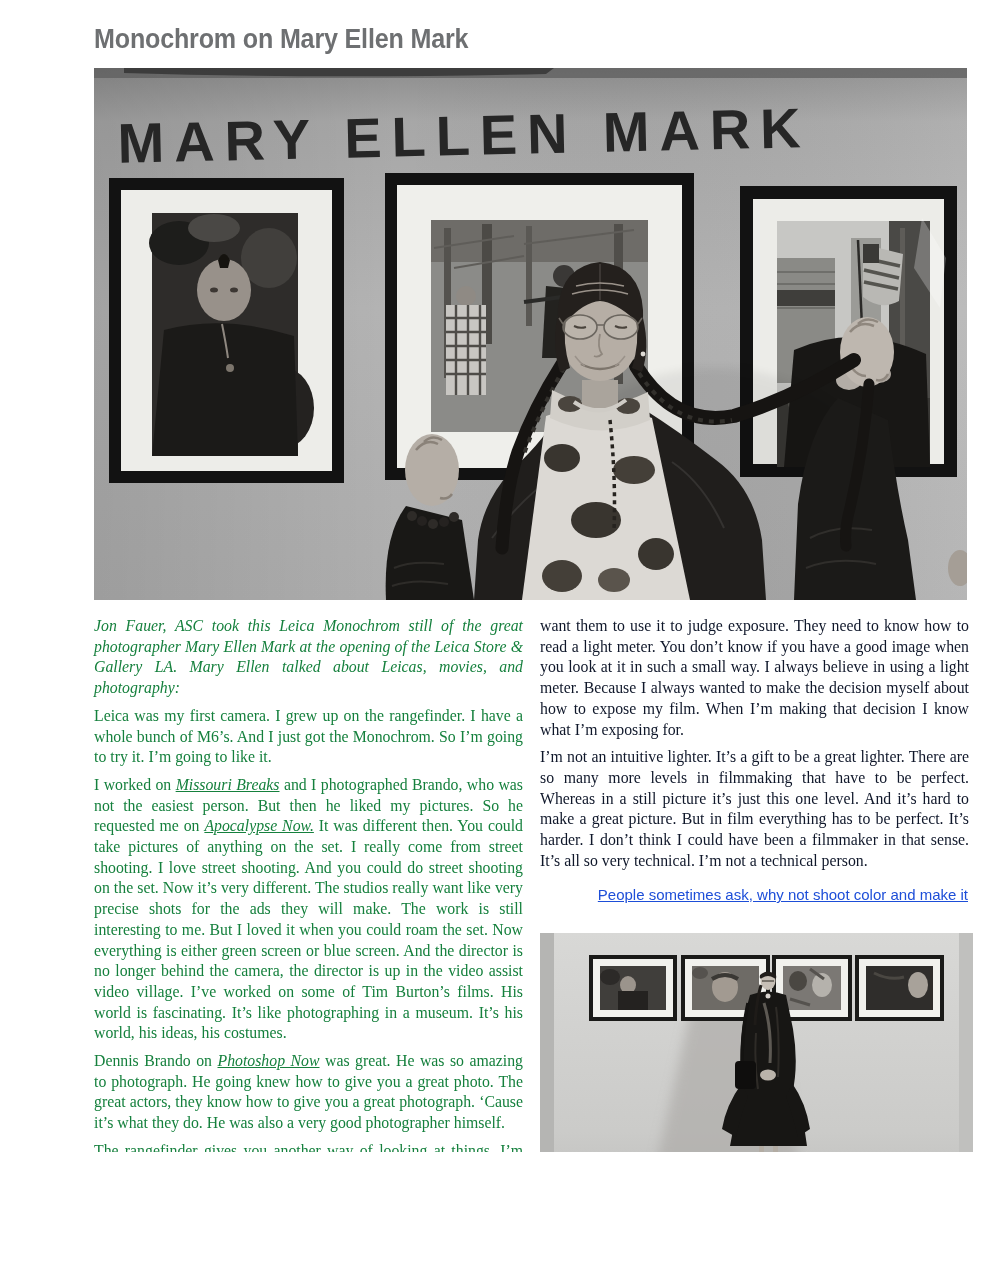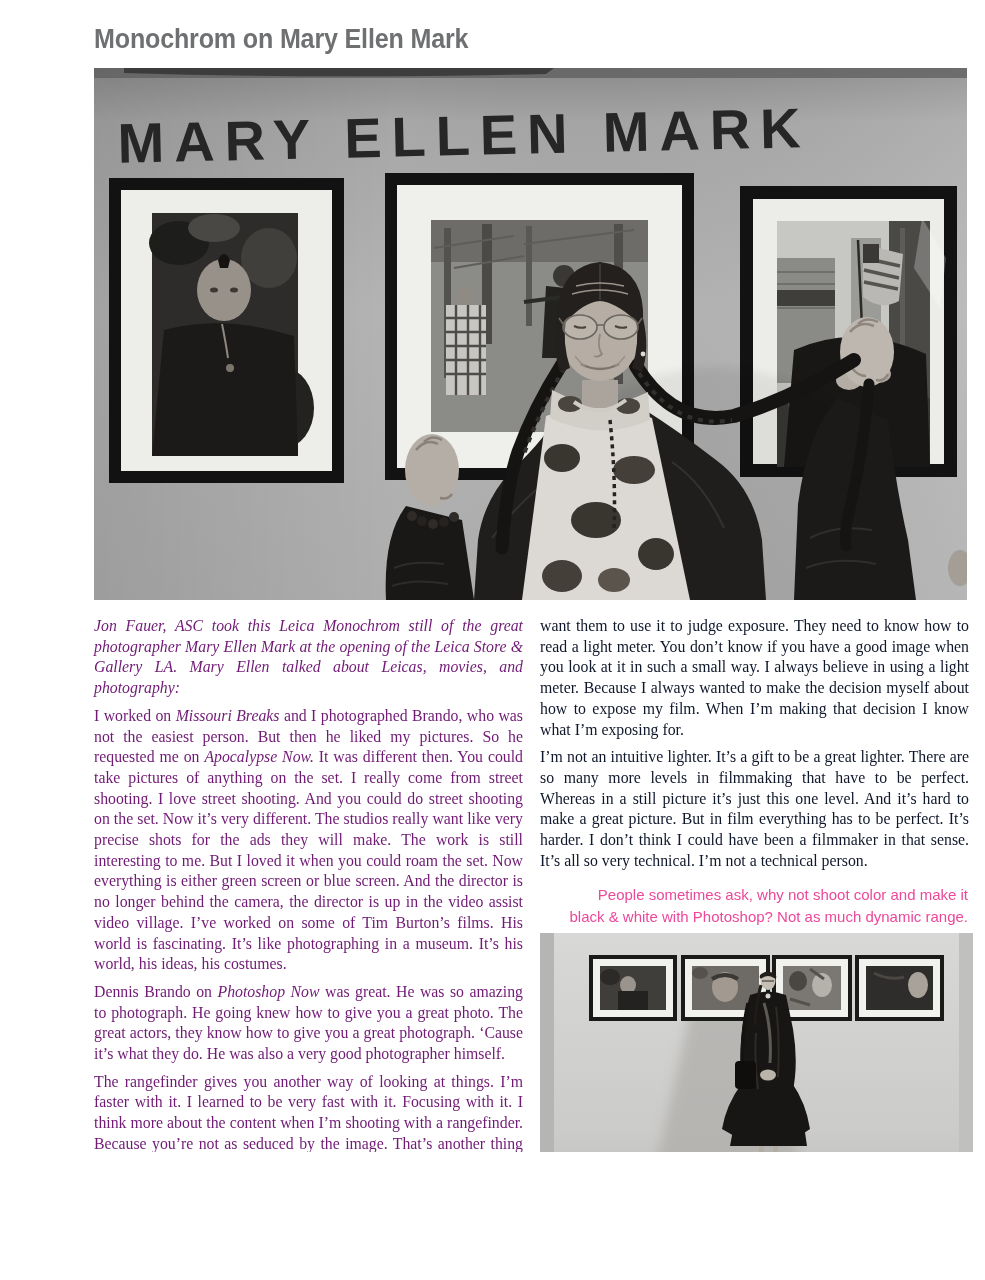--- a/index.html
+++ b/index.html
@@ -12,21 +12,21 @@
 
   .photo-main { position:absolute; left:57px; top:68px; width:873px; height:532px; }
   .photo-main svg, .photo-small svg { display:block; width:100%; height:100%; }
 
   .col { position:absolute; top:616px; width:429px; font-size:15.8px; line-height:20.7px;
          color:#161616; text-align:justify; }
   .col-left  { left:57px; }
   .col-right { left:503px; }
   .col p { margin:0 0 7px 0; }
   .col p.intro { font-style:italic; }
-  .col em { font-style:italic; }
+  .col em { font-style:italic;text-decoration:underline; }
 
   .caption { position:absolute; left:503px; top:884px; width:428px; text-align:right;
              font-family:"Liberation Sans", sans-serif; font-size:15px; line-height:21.5px;
              color:#54565a; }
   .caption span { display:block; }
 
   .photo-small { position:absolute; left:503px; top:933px; width:433px; height:292px; }
 
   .footer { position:absolute; left:38px; top:1236px; height:20px; display:flex;
             align-items:center; font-family:"Liberation Sans", sans-serif;
@@ -189,34 +189,34 @@
         <path d="M503,257 L510,257 M469,256 L465,250 M544,256 L548,250" stroke="#6b665f" stroke-width="1.6" fill="none"></path>
         <path d="M480,258 q6,3 12,1 M521,258 q6,3 12,1" stroke="#4a443d" stroke-width="2" fill="none"></path>
         <path d="M506,266 q-3,14 2,20 q-4,4 -8,2" stroke="#8f877e" stroke-width="1.8" fill="none"></path>
         <path d="M487,296 Q506,306 525,296" stroke="#7d756c" stroke-width="2.4" fill="none"></path>
         <path d="M481,288 q6,8 10,10 M531,288 q-6,8 -10,10" stroke="#9a928a" stroke-width="1.5" fill="none"></path>
         <circle cx="549" cy="286" r="2.4" fill="#dedbd5"></circle>
       </g>
     </svg>
   </div>
 
-  <div class="col col-left" style="color: #701a75;">
+  <div class="col col-left" style="color: #15803d;">
       <p class="intro"><span>Jon Fauer, ASC took this Leica Monochrom still of the great photographer Mary Ellen Mark at the opening of the Leica Store &amp; Gallery LA. Mary Ellen talked about Leicas, movies, and photography:</span></p>
+      <p class="body"><span>Leica was my first camera. I grew up on the rangefinder. I have a whole bunch of M6’s. And I just got the Monochrom. So I’m going to try it. I’m going to like it.</span></p>
       <p class="body"><span>I worked on </span><em>Missouri Breaks</em><span> and I photographed Brando, who was not the easiest person. But then he liked my pictures. So he requested me on </span><em>Apocalypse Now.</em><span> It was different then. You could take pictures of anything on the set. I really come from street shooting. I love street shooting. And you could do street shooting on the set. Now it’s very different. The studios really want like very precise shots for the ads they will make. The work is still interesting to me. But I loved it when you could roam the set. Now everything is either green screen or blue screen. And the director is no longer behind the camera, the director is up in the video assist video village. I’ve worked on some of Tim Burton’s films. His world is fascinating. It’s like photographing in a museum. It’s his world, his ideas, his costumes.</span></p>
       <p class="body"><span>Dennis Brando on </span><em>Photoshop Now</em><span> was great. He was so amazing to photograph. He going knew how to give you a great photo. The great actors, they know how to give you a great photograph. ‘Cause it’s what they do. He was also a very good photographer himself.</span></p>
       <p class="body"><span>The rangefinder gives you another way of looking at things. I’m faster with it. I learned to be very fast with it. Focusing with it. I think more about the content when I’m shooting with a rangefinder. Because you’re not as seduced by the image. That’s another thing with digital I feel, and I tell my students, that I want them to cover the monitor on the back of their digital cameras. I don’t</span></p>
     </div>
   <div class="col col-right" style="color: #0f172a;">
       <p class="body"><span>want them to use it to judge exposure. They need to know how to read a light meter. You don’t know if you have a good image when you look at it in such a small way. I always believe in using a light meter. Because I always wanted to make the decision myself about how to expose my film. When I’m making that decision I know what I’m exposing for.</span></p>
       <p class="body"><span>I’m not an intuitive lighter. It’s a gift to be a great lighter. There are so many more levels in filmmaking that have to be perfect. Whereas in a still picture it’s just this one level. And it’s hard to make a great picture. But in film everything has to be perfect. It’s harder. I don’t think I could have been a filmmaker in that sense. It’s all so very technical. I’m not a technical person.</span></p>
     </div>
 
-  <div class="caption" style="color: #ec4899;">
+  <div class="caption" style="color: #1d4ed8; text-decoration: underline;">
     <span>People sometimes ask, why not shoot color and make it</span>
-    <span>black &amp; white with Photoshop? Not as much dynamic range.</span>
   </div>
 
   <div class="photo-small">
     <svg viewBox="0 0 433 292">
       <defs>
         <linearGradient id="wall2" x1="0" y1="0" x2="0" y2="1">
           <stop offset="0" stop-color="#d8d8d6"></stop>
           <stop offset="0.8" stop-color="#cbcbc9"></stop>
           <stop offset="1" stop-color="#c2c2c0"></stop>
         </linearGradient>

